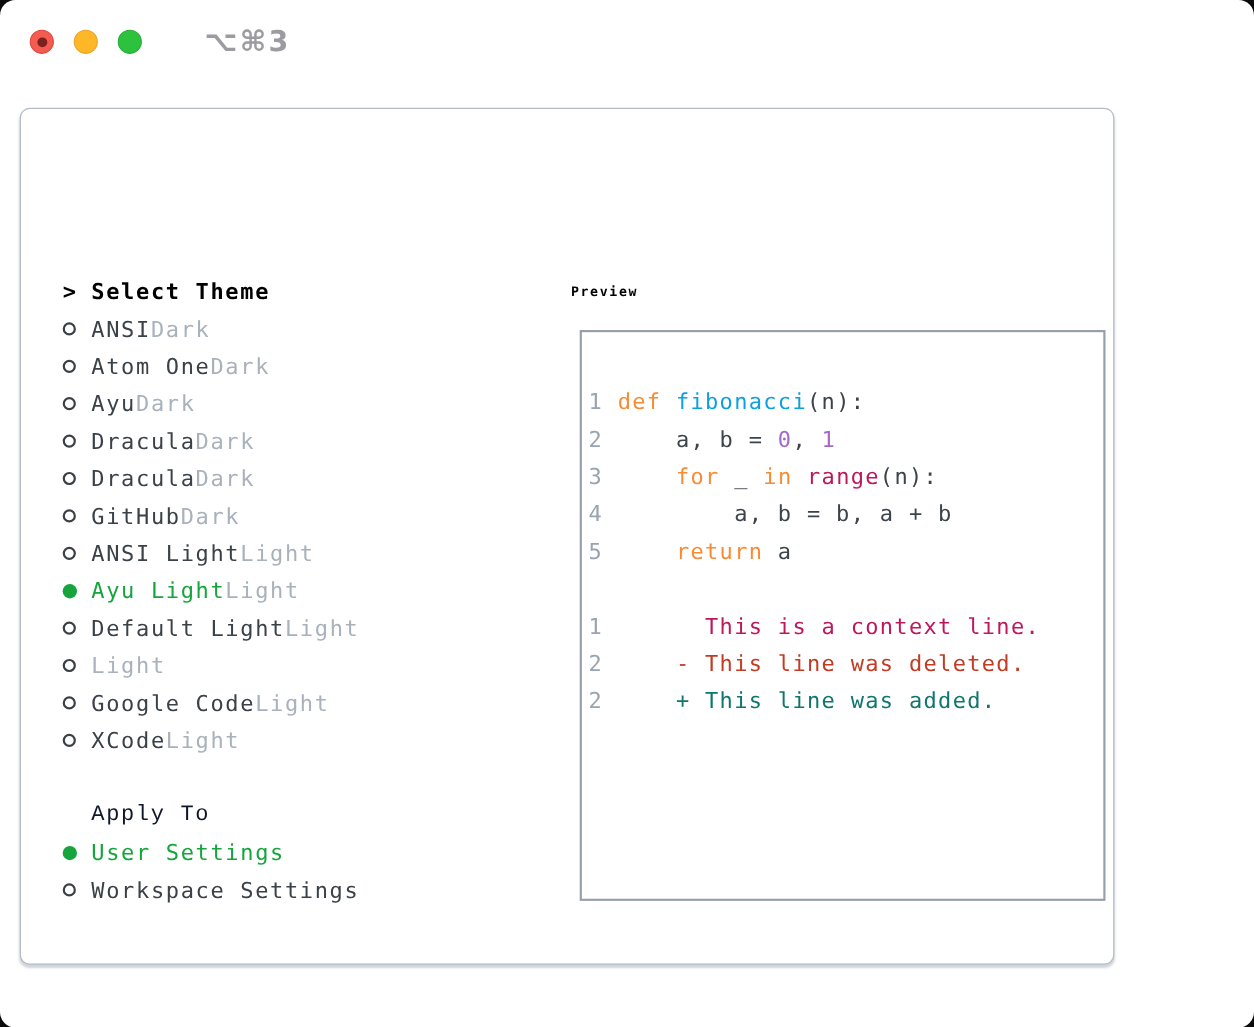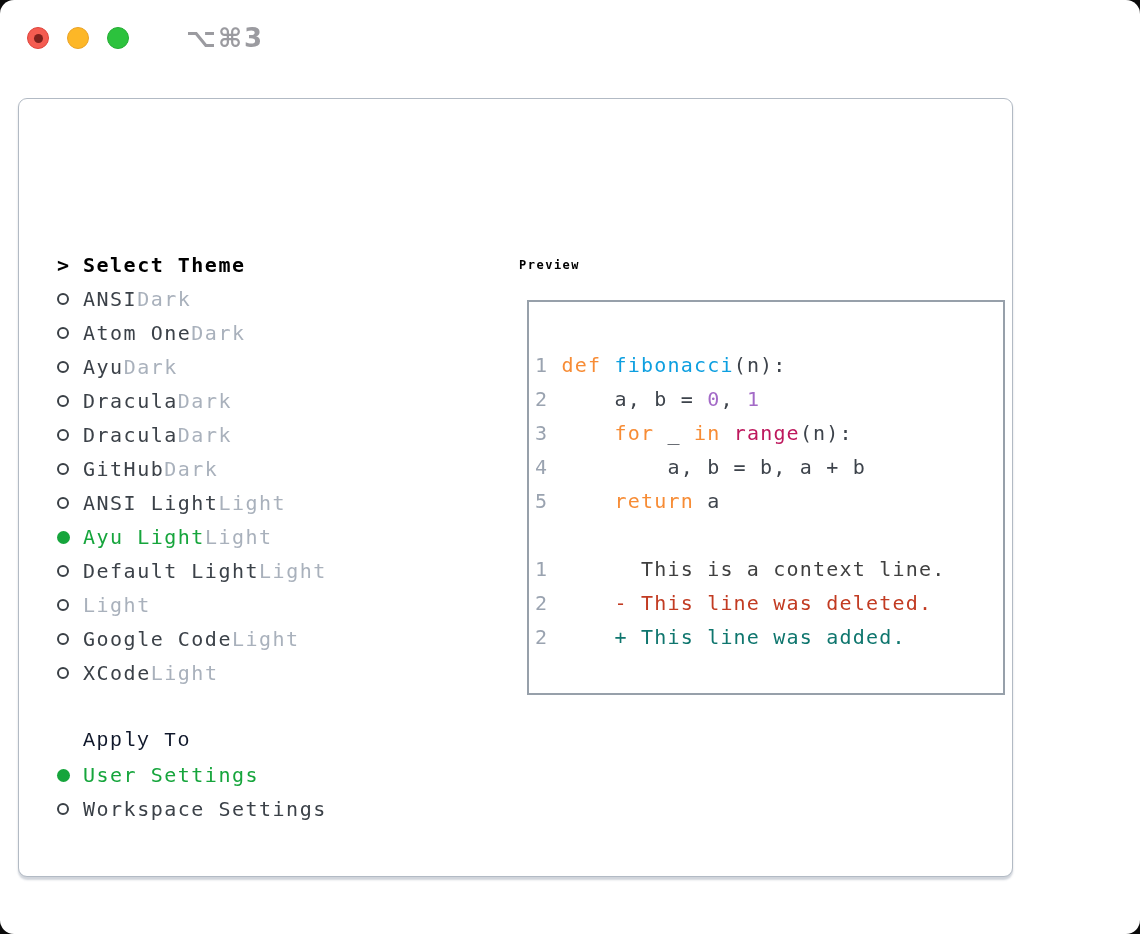--- a/index.html
+++ b/index.html
@@ -47,32 +47,32 @@
   .item-name.sel{color:#16a53c;}
   .tag{color:#a9b1bc;}
   .blank{height:34px;}
   .hint{line-height:34px;color:#a9b1bc;white-space:pre;}
   
   .preview-title{
     position:absolute;left:500px;top:149px;height:34px;line-height:34px;
     font-size:12px;font-weight:bold;letter-spacing:1.5px;color:#000;
   }
   .preview-box{
-    position:absolute;left:508px;top:201px;width:478px;height:395px;box-sizing:border-box;
+    position:absolute;left:508px;top:201px;width:478px;height:519px;box-sizing:border-box;
     border:2px solid #97a0aa;background:#fff;overflow:hidden;
     padding:46px 0 0 6px;
   }
   .code-line{height:34px;line-height:34px;white-space:pre;font-size:20px;letter-spacing:1.2px;}
   .gutter{color:#9aa3b0;}
   .tok-kw{color:#f78c35;}
   .tok-fn{color:#0d9fe0;}
   .tok-nu{color:#a36ac7;}
   .tok-ca{color:#be185d;}
   .tok-pl{color:#3d434b;}
-  .tok-ctx{color:#404040;text-align:center;}
+  .tok-ctx{color:#be185d;text-align:center;}
   .tok-del{color:#c23b22;}
   .tok-add{color:#0f766e;}
 </style>
 </head>
 <body>
 
 <div class="window">
 
   <div class="titlebar">
     <span class="light red">

